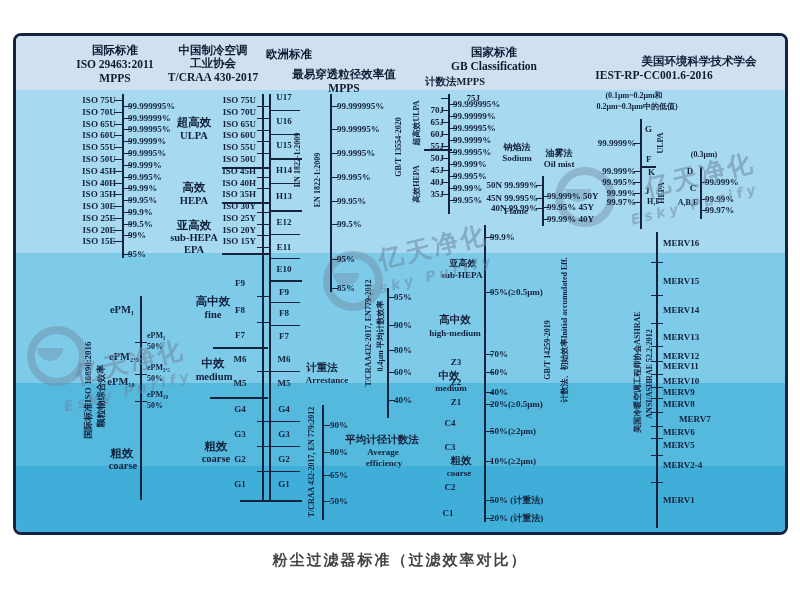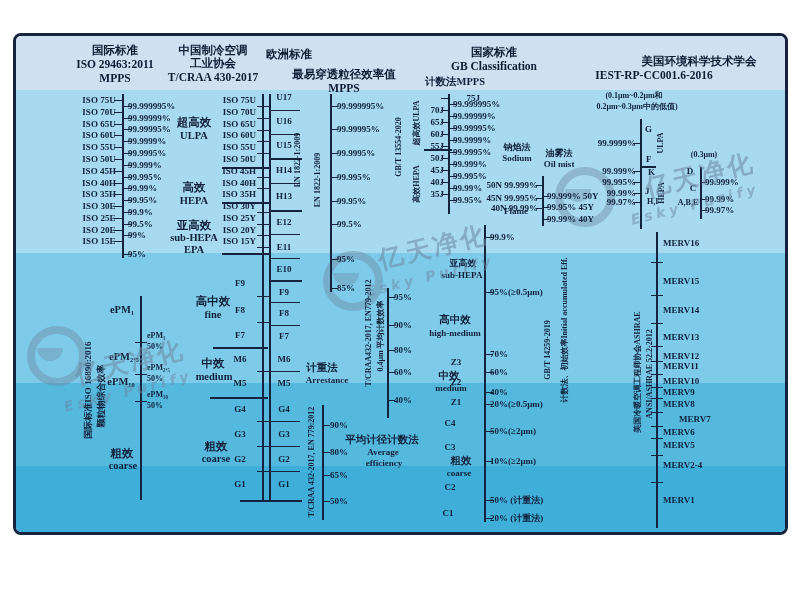--- a/index.html
+++ b/index.html
@@ -422,13 +422,14 @@
       <div class="lbl t10" style="left: 382px; top: 440px; transform: translate(-50%, -50%);">平均计径计数法</div>
       <div class="lbl " style="left: 383px; top: 452px; transform: translate(-50%, -50%);">Average</div>
       <div class="lbl " style="left: 384px; top: 463px; transform: translate(-50%, -50%);">efficiency</div>
       <div class="lbl wm1" style="left: 433px; top: 247px; transform: translate(-50%, -50%) rotate(-14deg);">亿天净化</div>
       <div class="lbl wm2" style="left: 430px; top: 276px; transform: translate(-50%, -50%) rotate(-14deg);">Esky Purify</div>
       <div class="lbl wm1" style="left: 130px; top: 362px; transform: translate(-50%, -50%) rotate(-14deg);">亿天净化</div>
       <div class="lbl wm2" style="left: 128px; top: 391px; transform: translate(-50%, -50%) rotate(-14deg);">Esky Purify</div>
       <div class="lbl wm1" style="left: 700px; top: 175px; transform: translate(-50%, -50%) rotate(-14deg);">亿天净化</div>
       <div class="lbl wm2" style="left: 695px; top: 204px; transform: translate(-50%, -50%) rotate(-14deg);">Esky Purify</div>
     </div>
+  <div id="title">粉尘过滤器标准（过滤效率对比）</div>
 </div>
 
 </body></html>

